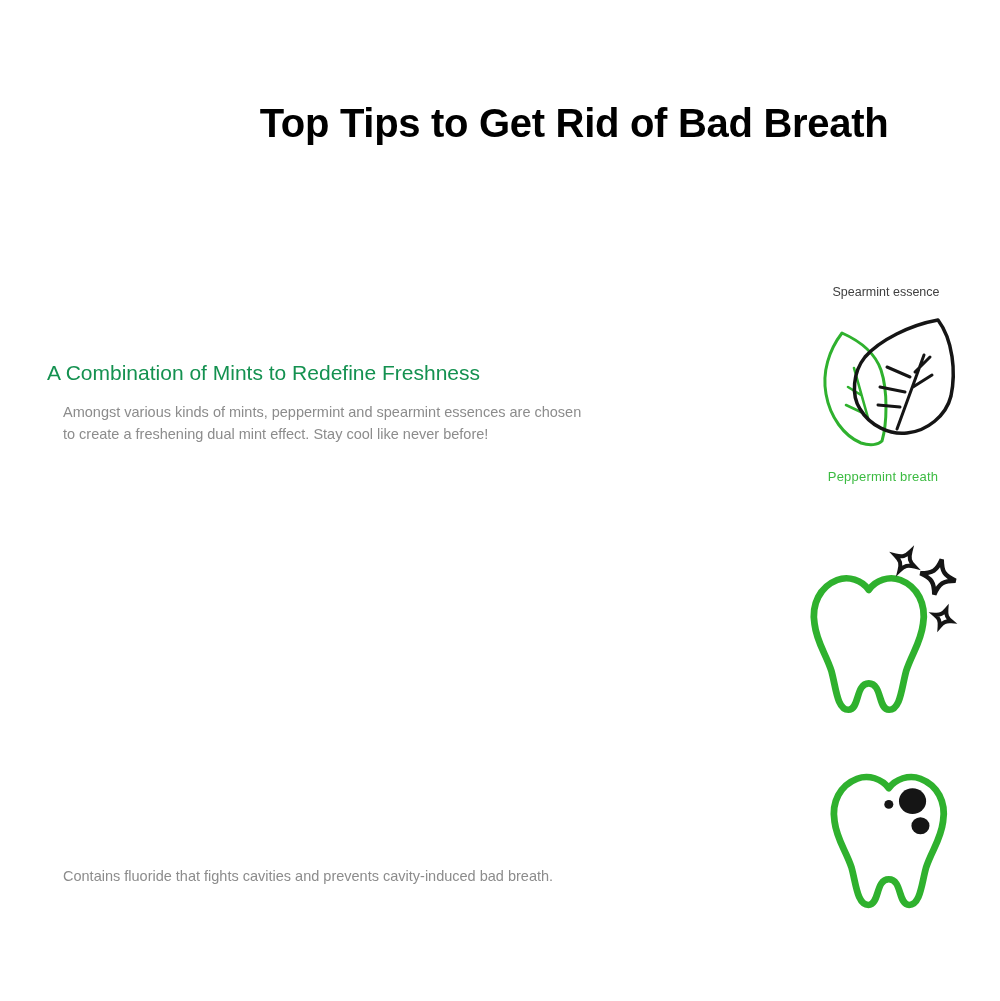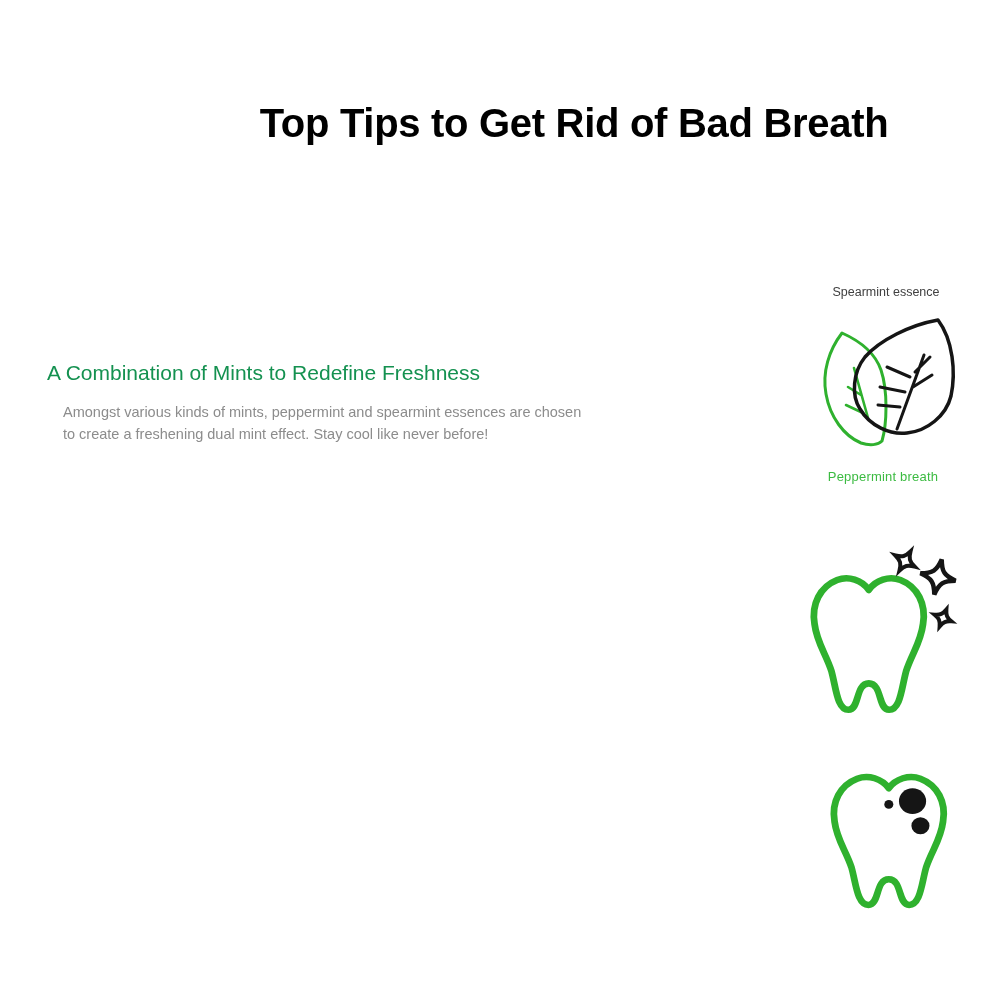--- a/index.html
+++ b/index.html
@@ -122,20 +122,21 @@
       <path class="sparkle" stroke-width="4" d="M 0 -11 C 2 -4 4 -2 11 0 C 4 2 2 4 0 11 C -2 4 -4 2 -11 0 C -4 -2 -2 -4 0 -11 Z"></path>
     </g>
     <g transform="translate(142,36) rotate(12)">
       <path class="sparkle" stroke-width="4.5" d="M 0 -18 C 2.5 -6 6 -2.5 18 0 C 6 2.5 2.5 6 0 18 C -2.5 6 -6 2.5 -18 0 C -6 -2.5 -2.5 -6 0 -18 Z"></path>
     </g>
     <g transform="translate(147,77) rotate(22)">
       <path class="sparkle" stroke-width="4" d="M 0 -9 C 1.8 -3.5 3.5 -1.8 9 0 C 3.5 1.8 1.8 3.5 0 9 C -1.8 3.5 -3.5 1.8 -9 0 C -3.5 -1.8 -1.8 -3.5 0 -9 Z"></path>
     </g>
   </svg>
 
+  <p class="section-body b-3">Contains fluoride that fights cavities and prevents cavity-induced bad breath.</p>
 
   <svg class="figure tooth2-svg" width="126" height="144" viewBox="0 0 126 144" aria-hidden="true">
     <g transform="translate(-3,0) scale(1.13,1.07)">
       <path class="stroke-green" stroke-width="6" stroke-linejoin="round" stroke-linecap="round" d="M 60 19 C 54 10 42 6 32 10 C 17 16 9 32 12 50 C 14 67 22 77 27 93 C 31 108 32 128 42 128 C 52 128 48 104 60 104 C 72 104 68 128 78 128 C 88 128 89 108 93 93 C 98 77 106 67 108 50 C 111 32 103 16 88 10 C 78 6 66 10 60 19 Z"></path>
       <g>
         <circle class="fill-black" cx="60" cy="34" r="4"></circle>
         <circle class="fill-black" cx="81" cy="31" r="12"></circle>
         <circle class="fill-black" cx="88" cy="54" r="8"></circle>
       </g>
     </g>

